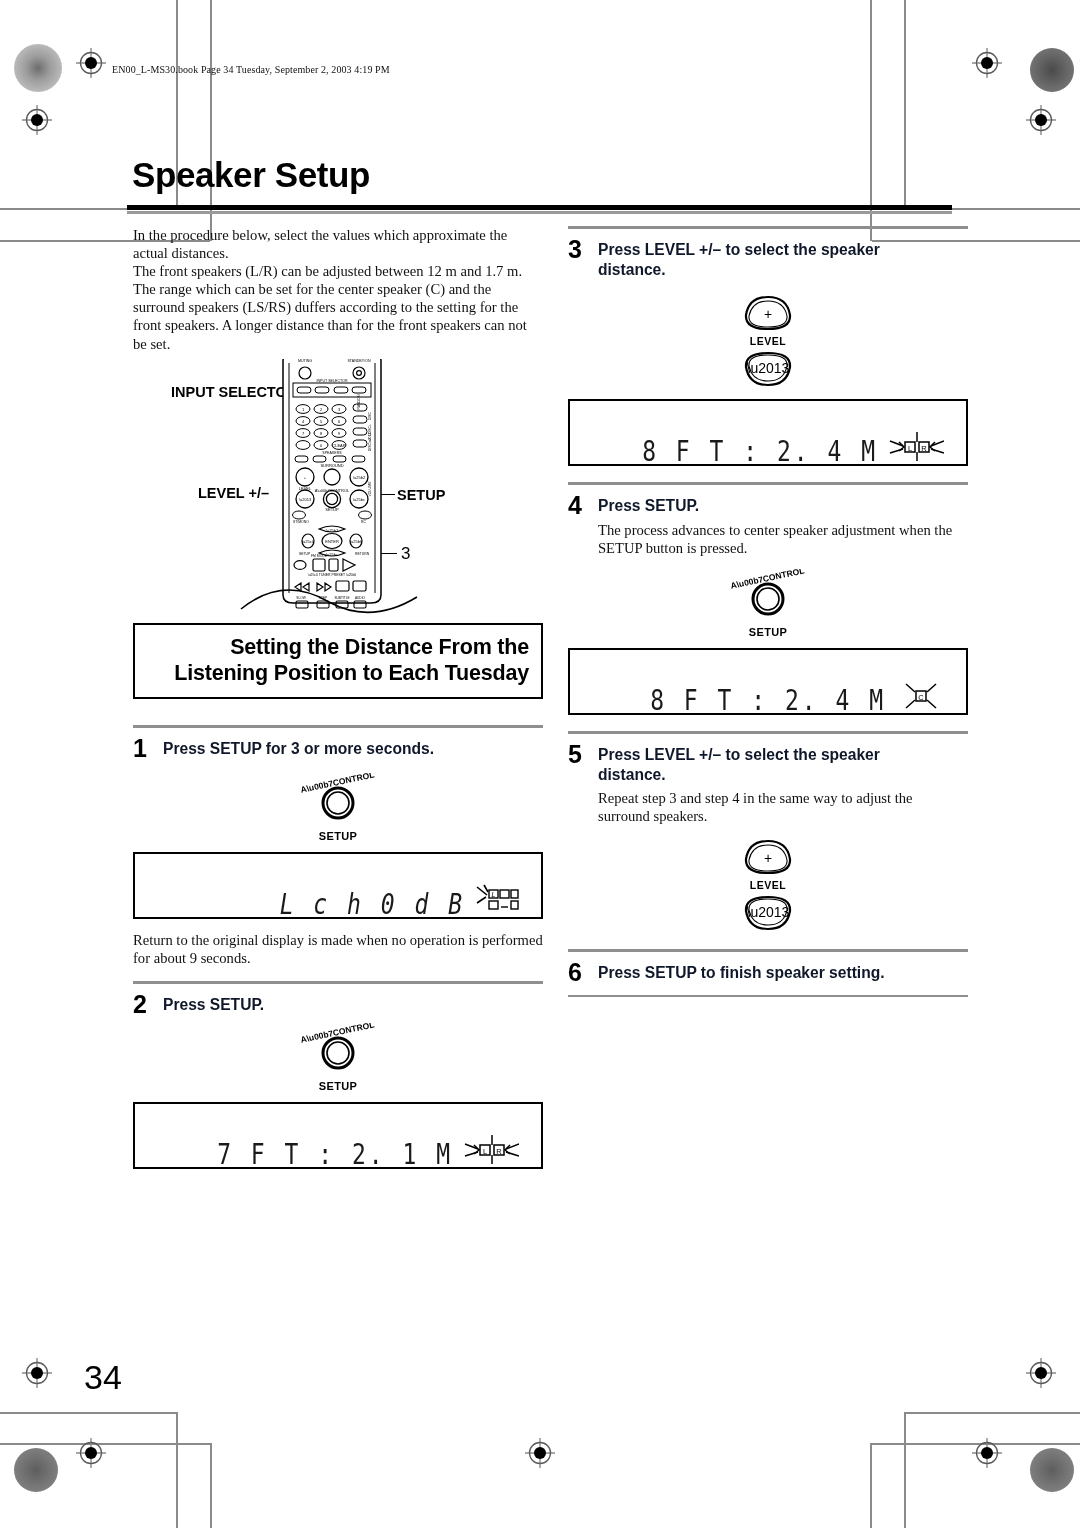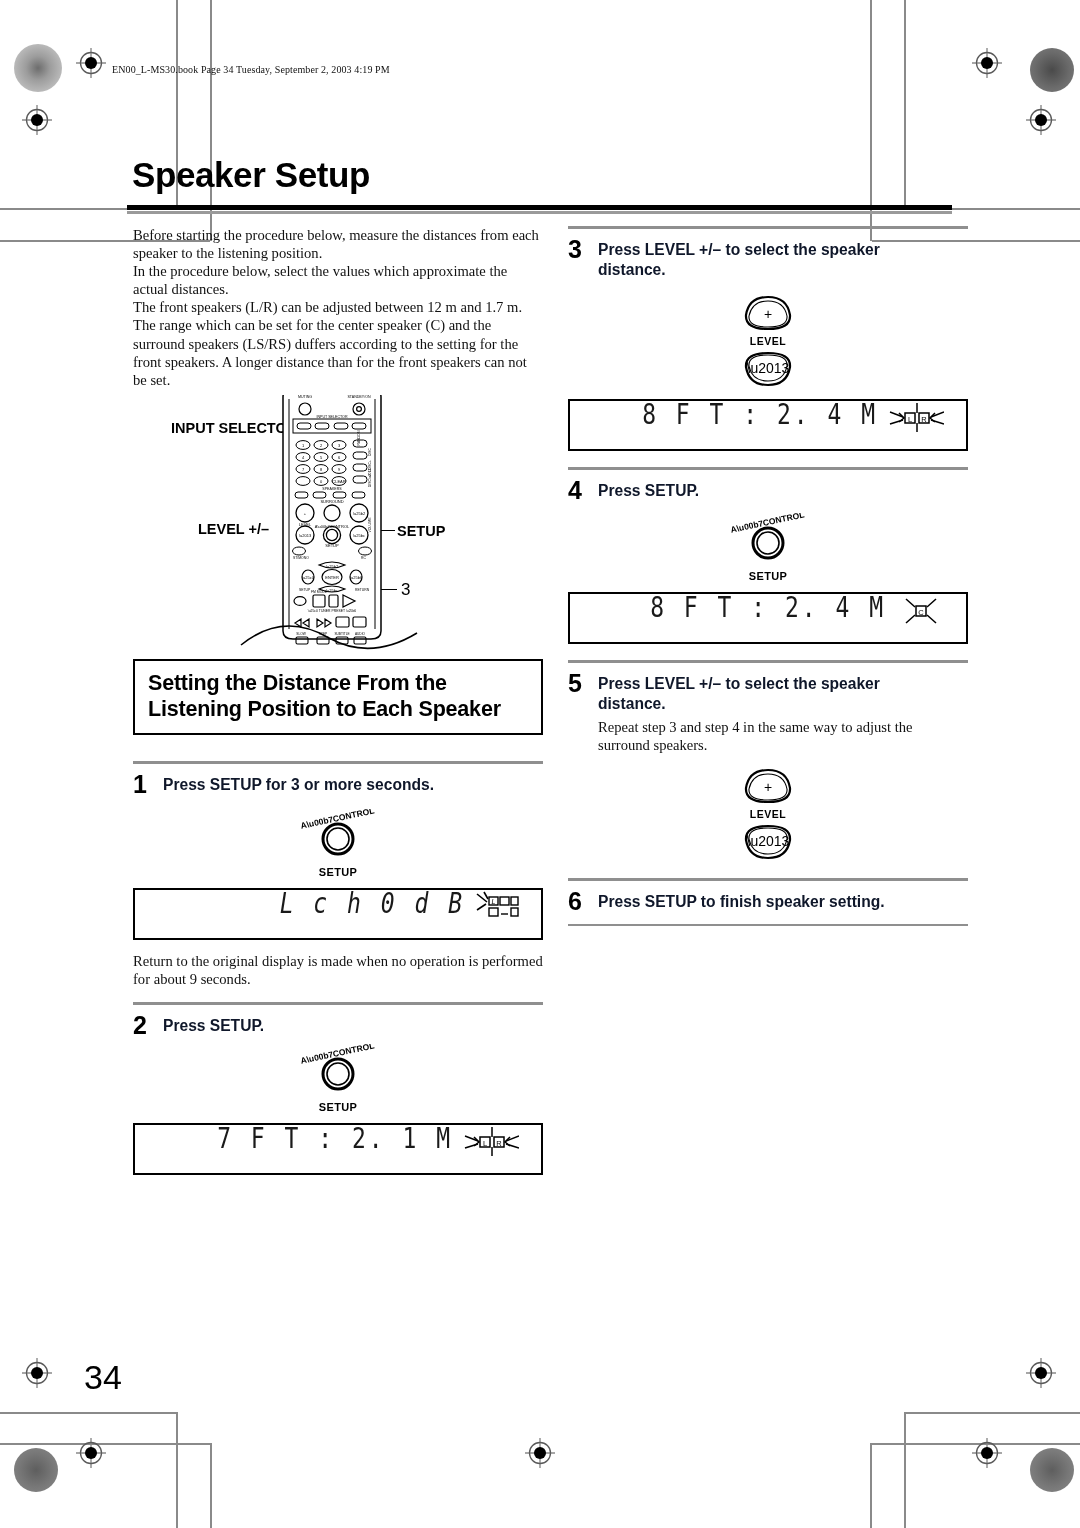--- a/index.html
+++ b/index.html
@@ -120,28 +120,29 @@
     padding: 9px 12px 11px 13px;
     margin-top: 6px;
   }
   .section-box .line {
     font-family: "Liberation Sans", sans-serif;
     font-weight: bold;
     font-size: 21.5px;
     line-height: 26px;
     letter-spacing: -0.2px;
     color: #000;
+    text-align: right;
   }
 
   
   .lcd {
     border: 2.5px solid #000;
-    height: 52px;
+    height: 67px;
     display: flex;
-    align-items: flex-start;
+    align-items: flex-end;
     justify-content: flex-end;
     padding-right: 22px;
     box-sizing: border-box;
     background: #fff;
   }
   .lcd-text {
     font-family: "DejaVu Sans Mono", monospace;
     font-size: 23px;
     letter-spacing: 3px;
     color: #1a1a1a;
@@ -313,21 +314,20 @@
 </div>
 
 <div class="file-header">EN00_L-MS30.book  Page 34  Tuesday, September 2, 2003  4:19 PM</div>
 
 <div class="page-title">Speaker Setup</div>
 <div class="title-rule-black"></div>
 <div class="title-rule-gray"></div>
 
 <div class="col-left">
 
-  <div class="body-text">Before starting the procedure below, measure the distances from each speaker to the listening position.</div>
   <div class="body-text">In the procedure below, select the values which approximate the actual distances.</div>
   <div class="body-text">The front speakers (L/R) can be adjusted between 12 m and 1.7 m. The range which can be set for the center speaker (C) and the surround speakers (LS/RS) duffers according to the setting for the front speakers. A longer distance than for the front speakers can not be set.</div>
 
   <div style="position:relative;height:258px;margin-top:6px;">
 
     <div class="callout" style="left:38px;top:25px;">INPUT SELECTOR</div>
     <div class="leader" style="left:180px;top:32px;width:26px;"></div>
 
     <div class="callout" style="left:65px;top:126px;">LEVEL +/–</div>
     <div class="leader" style="left:180px;top:133px;width:26px;"></div>
@@ -483,21 +483,21 @@
         <rect x="203" y="242" width="12" height="7" rx="1.5"></rect>
         <rect x="221" y="242" width="12" height="7" rx="1.5"></rect>
       </g>
 
       <path d="M108 250 Q150 216 196 243 Q238 266 284 238" stroke="#000" stroke-width="1.6" fill="none"></path>
     </svg>
   </div>
 
   <div class="section-box">
     <div class="line">Setting the Distance From the</div>
-    <div class="line">Listening Position to Each Speaker</div>
+    <div class="line">Listening Position to Each Tuesday</div>
   </div>
 
   <div style="margin-top:26px;">
     <div class="step-rule"></div>
     <div class="step-head">
       <div class="step-num">1</div>
       <div class="step-label">Press SETUP for 3 or more seconds.</div>
     </div>
   </div>
 
@@ -617,20 +617,21 @@
       </svg>
     </div>
   </div>
 
   <div style="margin-top:16px;">
     <div class="step-rule"></div>
     <div class="step-head">
       <div class="step-num">4</div>
       <div class="step-label">Press SETUP.</div>
     </div>
+    <div class="step-note">The process advances to center speaker adjustment when the SETUP button is pressed.</div>
   </div>
 
   <div class="knob-wrap" style="margin-top:12px;">
     <svg width="74" height="56" viewBox="0 0 74 56">
       <text x="37" y="12" font-family="Liberation Sans, sans-serif" font-size="8.5" font-weight="bold" text-anchor="middle" fill="#000" transform="rotate(-12 37 12)">A\u00b7CONTROL</text>
       <circle cx="37" cy="30" r="15" fill="none" stroke="#000" stroke-width="3"></circle>
       <circle cx="37" cy="30" r="11" fill="#fff" stroke="#000" stroke-width="1.6"></circle>
     </svg>
     <div class="knob-label-bot">SETUP</div>
   </div>

